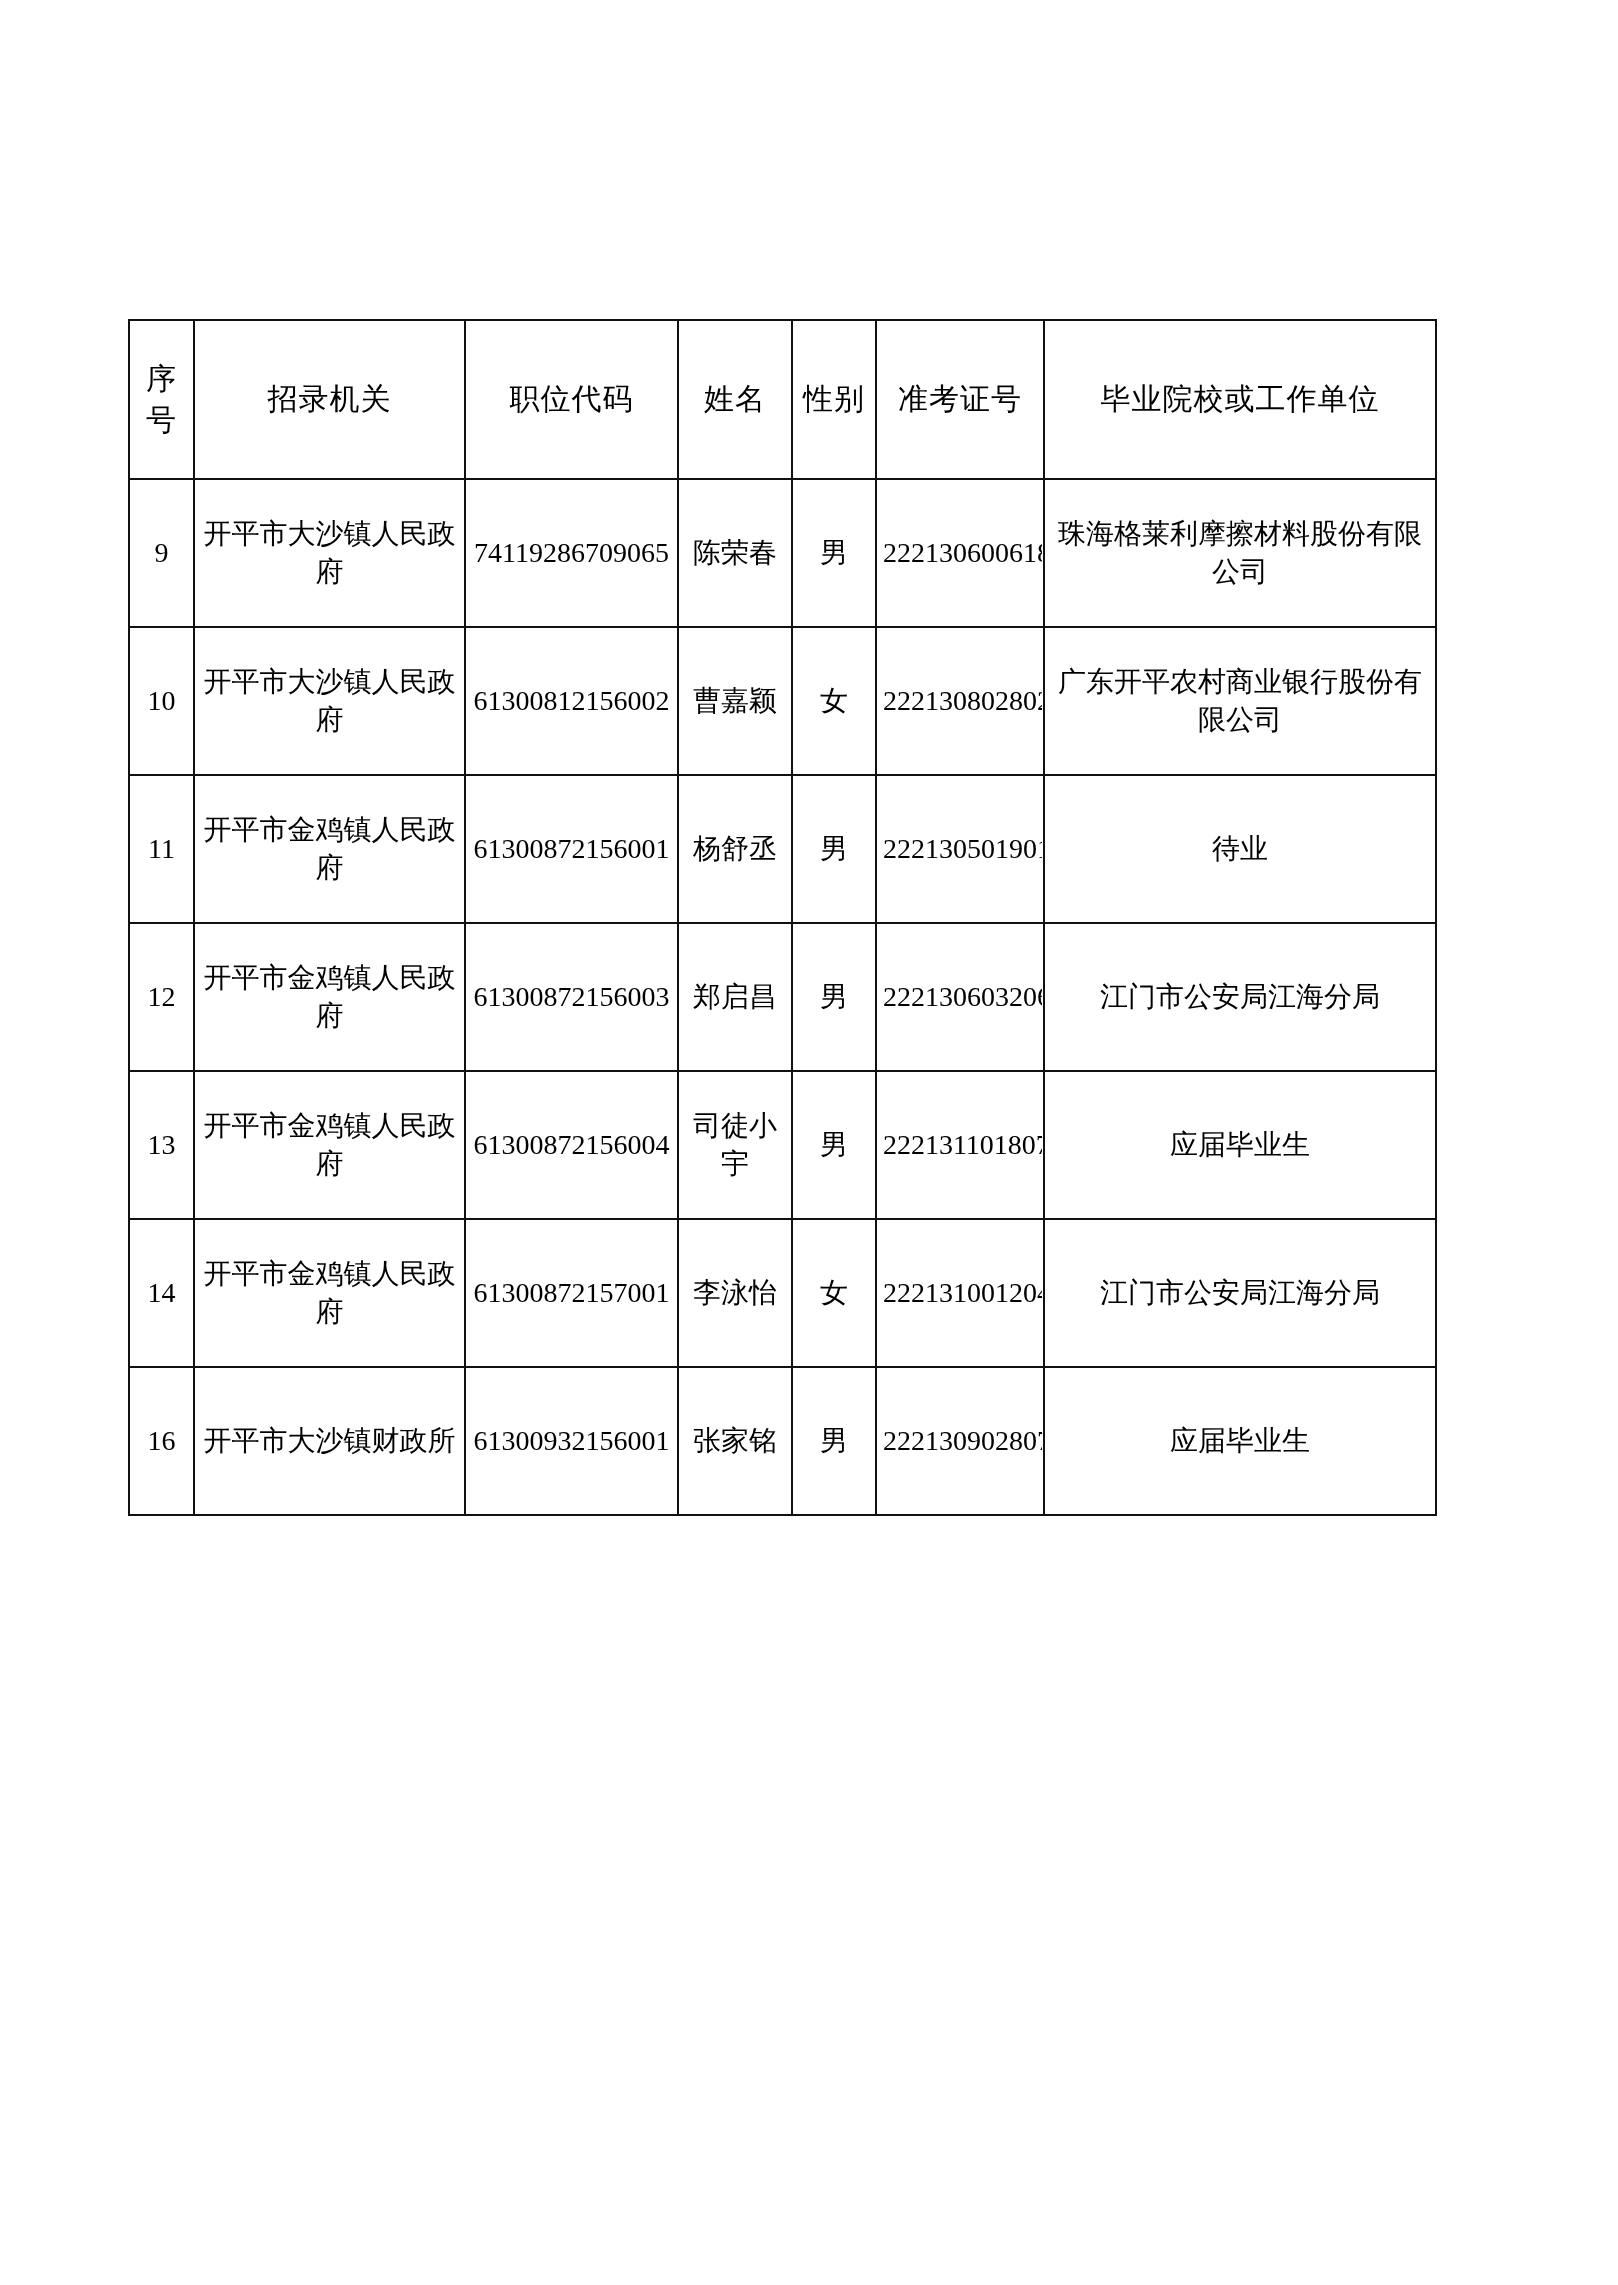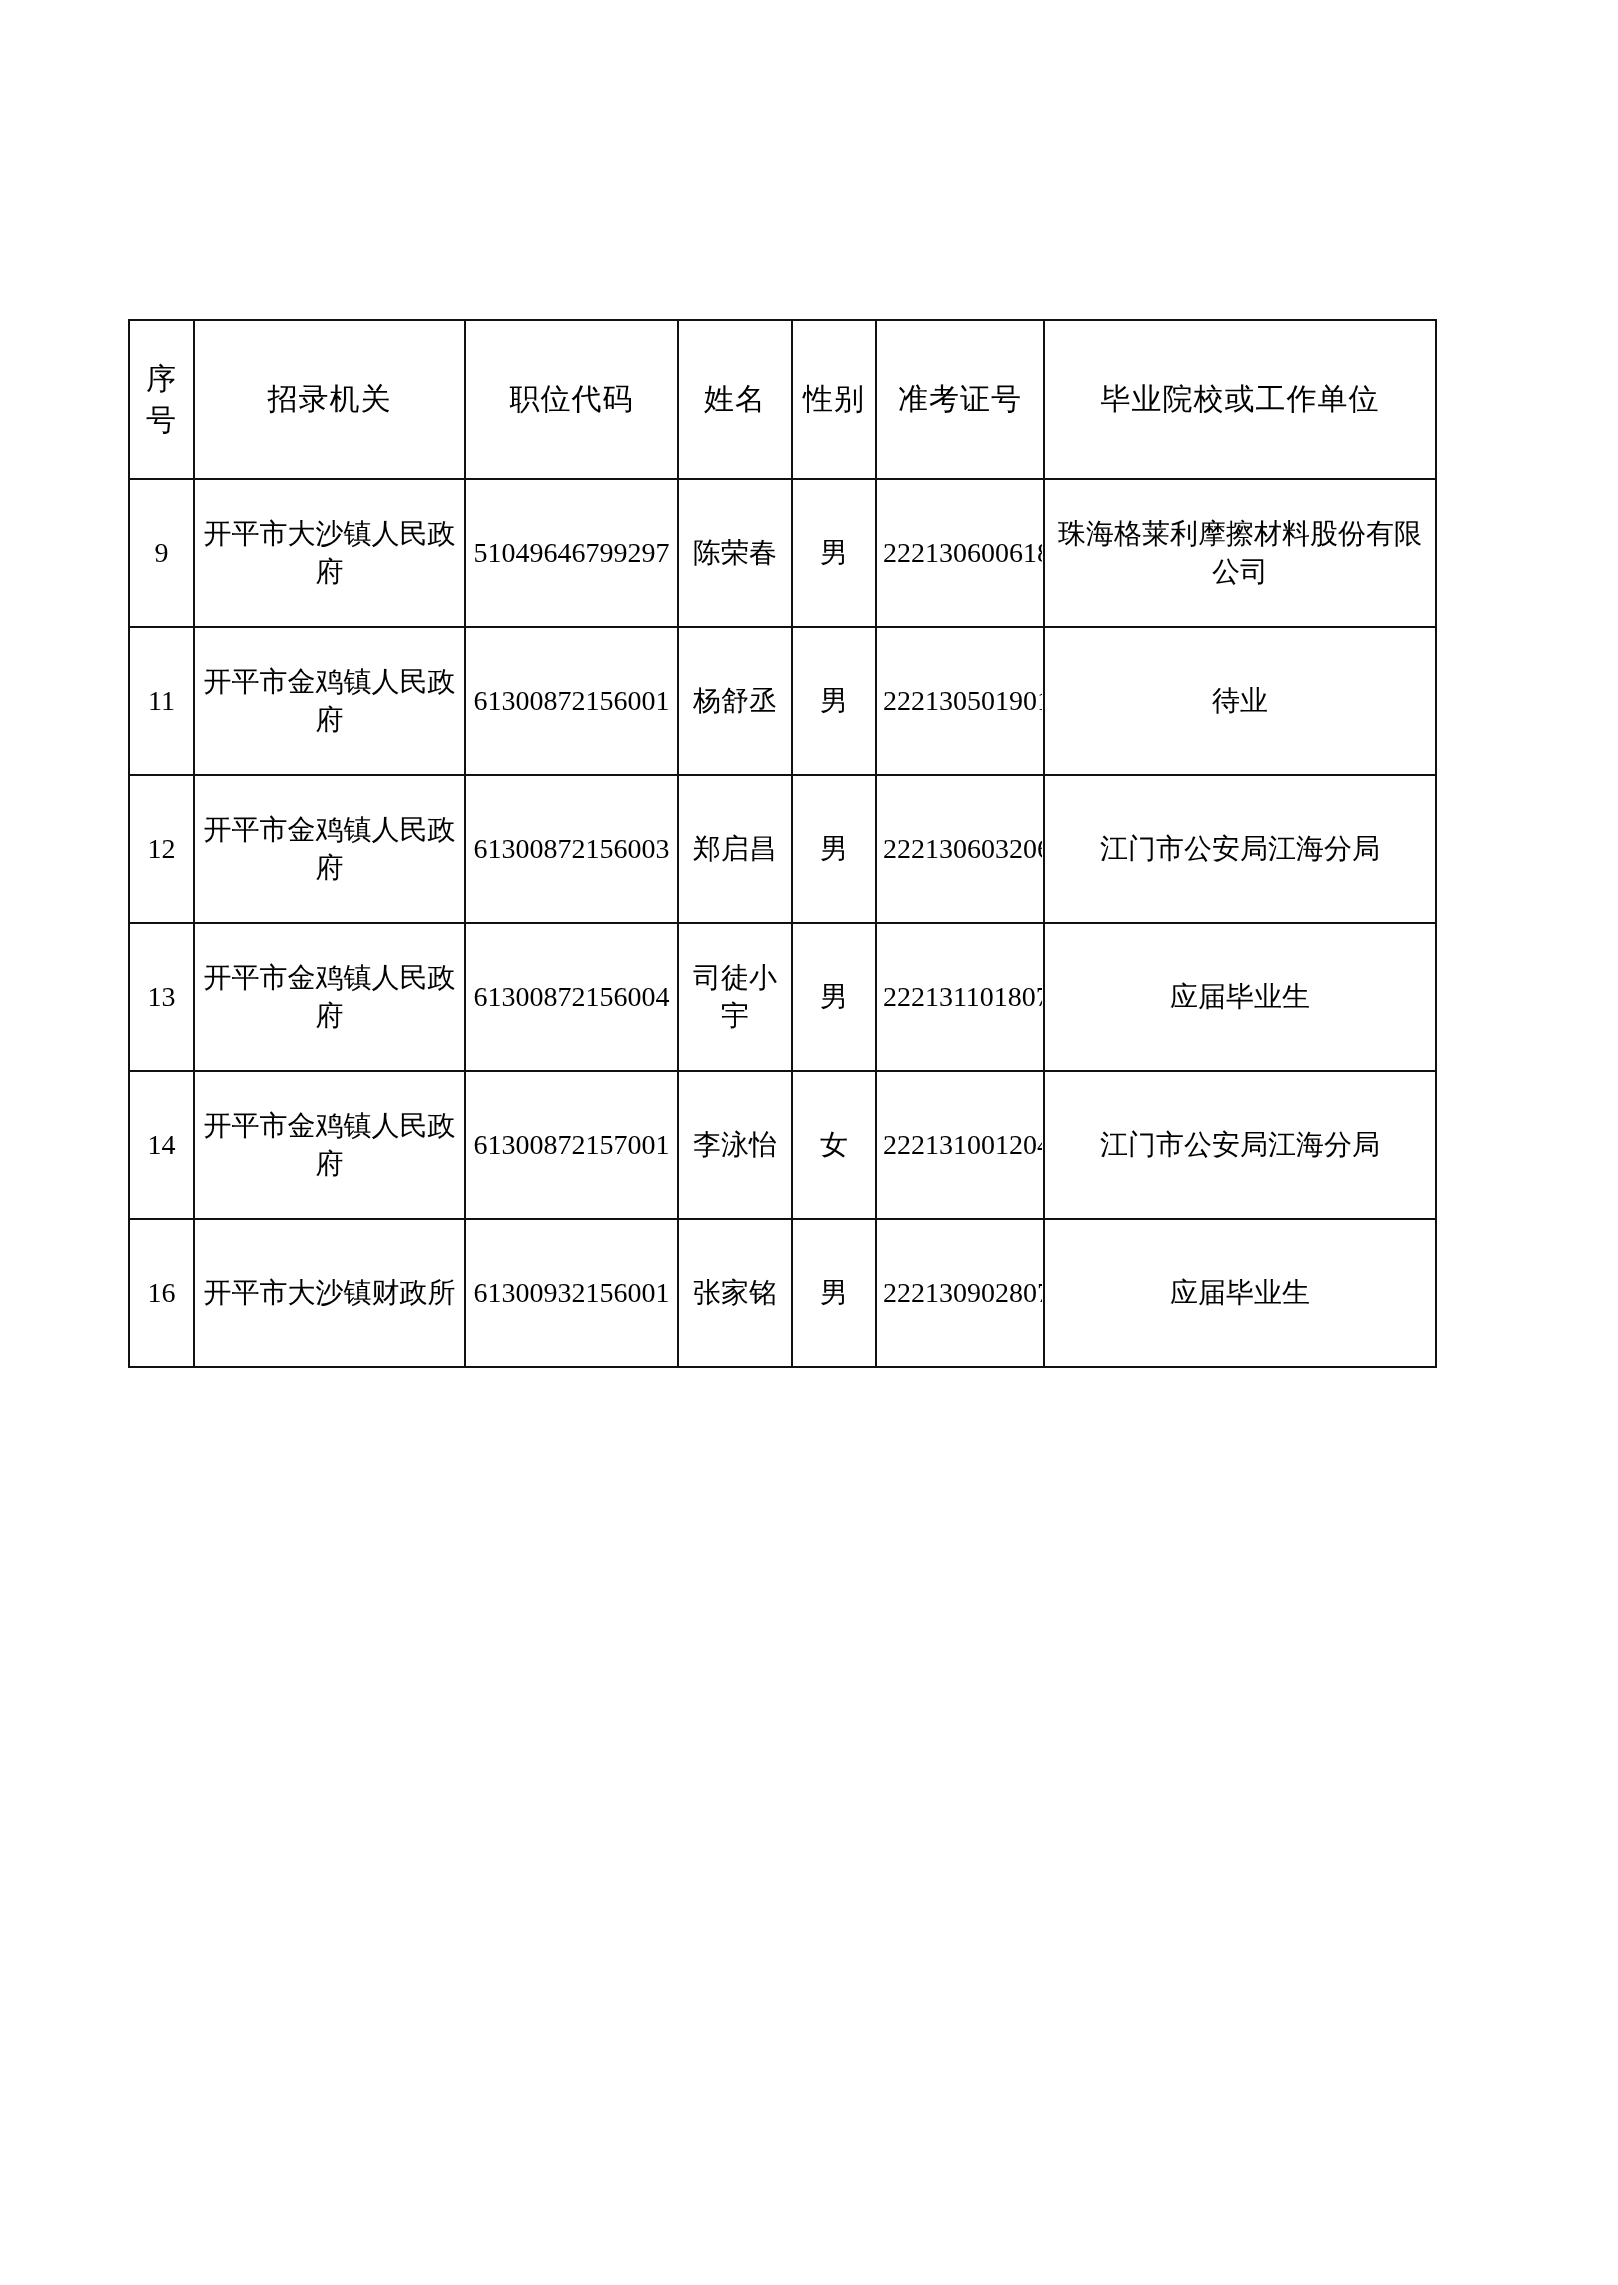--- a/index.html
+++ b/index.html
@@ -98,25 +98,34 @@
         <th>姓名</th>
         <th>性别</th>
         <th>准考证号</th>
         <th>毕业院校或工作单位</th>
       </tr>
     </thead>
     <tbody>
         <tr>
       <td class="col-seq">9</td>
       <td class="col-agency">开平市大沙镇人民政府</td>
-      <td class="col-code">51049646799297</td>
+      <td class="col-code">74119286709065</td>
       <td class="col-name">陈荣春</td>
       <td class="col-gender">男</td>
       <td class="col-ticket">222130600618</td>
       <td class="col-school">珠海格莱利摩擦材料股份有限公司</td>
+    </tr>
+        <tr>
+      <td class="col-seq">10</td>
+      <td class="col-agency">开平市大沙镇人民政府</td>
+      <td class="col-code">61300812156002</td>
+      <td class="col-name">曹嘉颖</td>
+      <td class="col-gender">女</td>
+      <td class="col-ticket">222130802802</td>
+      <td class="col-school">广东开平农村商业银行股份有限公司</td>
     </tr>
         <tr>
       <td class="col-seq">11</td>
       <td class="col-agency">开平市金鸡镇人民政府</td>
       <td class="col-code">61300872156001</td>
       <td class="col-name">杨舒丞</td>
       <td class="col-gender">男</td>
       <td class="col-ticket">222130501901</td>
       <td class="col-school">待业</td>
     </tr>

